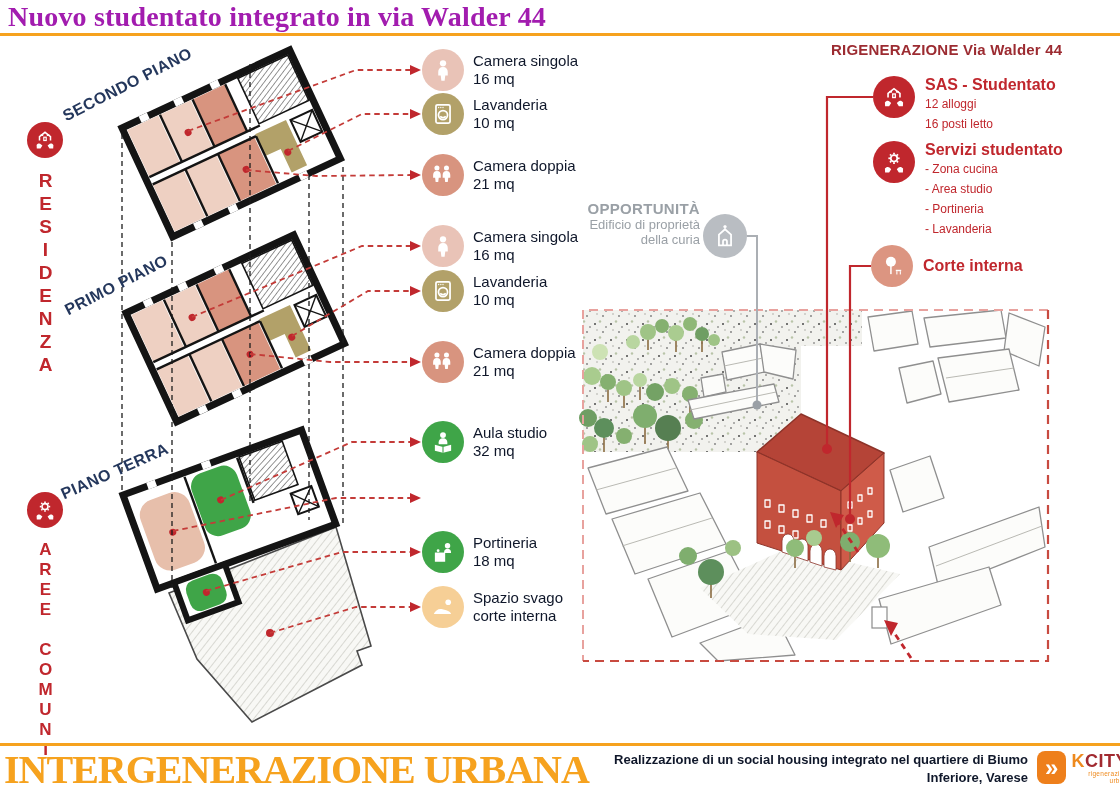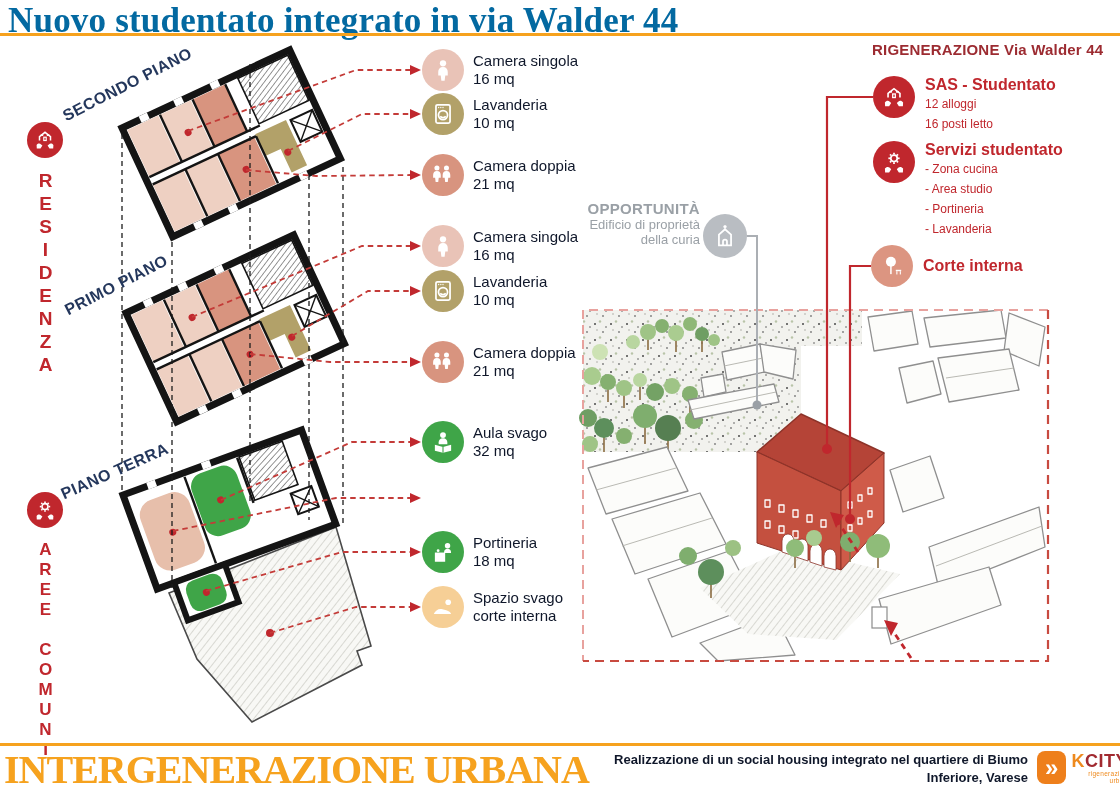--- a/index.html
+++ b/index.html
@@ -1,21 +1,21 @@
 <!DOCTYPE html>
 <html><head>
 <meta charset="utf-8">
 <style>
   html,body{margin:0;padding:0;background:#fff;}
   #canvas{position:relative;width:1120px;height:791px;background:#fff;overflow:hidden;
           font-family:"Liberation Sans",sans-serif;}
   .abs{position:absolute;}
   
-  .page-title{left:8px;top:1px;font-family:"Liberation Serif",serif;font-size:35px;font-weight:700;
-              color:#0369a1;letter-spacing:.2px;}
+  .page-title{left:8px;top:1px;font-family:"Liberation Serif",serif;font-size:28px;font-weight:700;
+              color:#a21caf;letter-spacing:.2px;}
   .orange-rule{left:0;top:33px;width:1120px;height:3px;background:#f6a21e;}
   
   #draw{left:0;top:36px;pointer-events:none;}
   
   .floorlabel{font-weight:700;font-size:16px;color:#24375c;transform-origin:left center;
               white-space:nowrap;letter-spacing:.5px;}
   
   .vlabel{writing-mode:vertical-rl;text-orientation:upright;font-weight:700;color:#c0272d;
           letter-spacing:2px;line-height:1;}
   
@@ -448,21 +448,21 @@
   <div class="abs litem" style="left:422px;top:421px;">
     <div class="circ c42" style="background:#3fa548;">
       <svg width="26" height="26" viewBox="0 0 24 24" fill="#fff">
           <circle cx="12" cy="5.6" r="2.7"></circle>
       <path d="M12,8.5c-2.6,0-4,1.6-4,3.8V14h8v-1.7C16,10.1,14.6,8.5,12,8.5z"></path>
       <path d="M4.5,14.5l7.5,2 7.5-2V20l-7.5,2L4.5,20z"></path>
           <line x1="12" y1="16.5" x2="12" y2="22" stroke="#3fa548" stroke-width="1"></line>
         </svg>
     </div>
     <div class="txt">
-        <div>Aula svago</div>
+        <div>Aula studio</div>
       <div>32 mq</div>
       </div>
   </div>
 
 
   <div class="abs litem" style="left:422px;top:531px;">
     <div class="circ c42" style="background:#3fa548;">
       <svg width="26" height="26" viewBox="0 0 24 24" fill="#fff">
           <circle cx="16.2" cy="6.2" r="2.5"></circle>
       <path d="M16.2,9c-2,0-3.2,1.3-3.2,3.2V13h6.4v-.8C19.4,10.3,18.2,9,16.2,9z"></path>
@@ -496,21 +496,21 @@
   </div>
   <div class="abs circ c44" style="left:703px;top:214px;background:#b9bdc2;">
     <svg width="28" height="28" viewBox="0 0 24 24" fill="none" stroke="#fff" stroke-width="1.5">
       <path d="M6.8,20V10.8L12,6.2l5.2,4.6V20H6.8z"></path>
       <path d="M10.3,20v-3.2a1.7,1.7,0,0,1,3.4,0V20"></path>
       <line x1="12" y1="2.8" x2="12" y2="5.6"></line>
         <line x1="10.6" y1="4" x2="13.4" y2="4"></line>
     </svg>
   </div>
 
-  <div class="abs rp-header" style="left:872px;top:41px;">RIGENERAZIONE Via Walder 44</div>
+  <div class="abs rp-header" style="left:831px;top:41px;">RIGENERAZIONE Via Walder 44</div>
 
   <div class="abs rp-entry" style="left:873px;top:76px;">
     <div class="circ c42" style="background:#c0272d;">
       <svg width="26" height="26" viewBox="0 0 24 24">
         <path d="M6.5,12.5V8.6L12,4.3l5.5,4.3v3.9" fill="none" stroke="#fff" stroke-width="1.5"></path>
         <rect x="10.8" y="9.2" width="2.4" height="3.3" fill="none" stroke="#fff" stroke-width="1.2"></rect>
         <rect x="7.6" y="6.4" width="2.6" height="1.6" fill="#fff"></rect>
           <rect x="13.8" y="6.4" width="2.6" height="1.6" fill="#fff"></rect>
         <path d="M3.6,17c1.3-1.7,3.2-1.9,4.5-.6l1.3,1.2-1.9,3H3.8z" fill="#fff"></path>
         <path d="M20.4,17c-1.3-1.7-3.2-1.9-4.5-.6l-1.3,1.2,1.9,3h3.7z" fill="#fff"></path>

